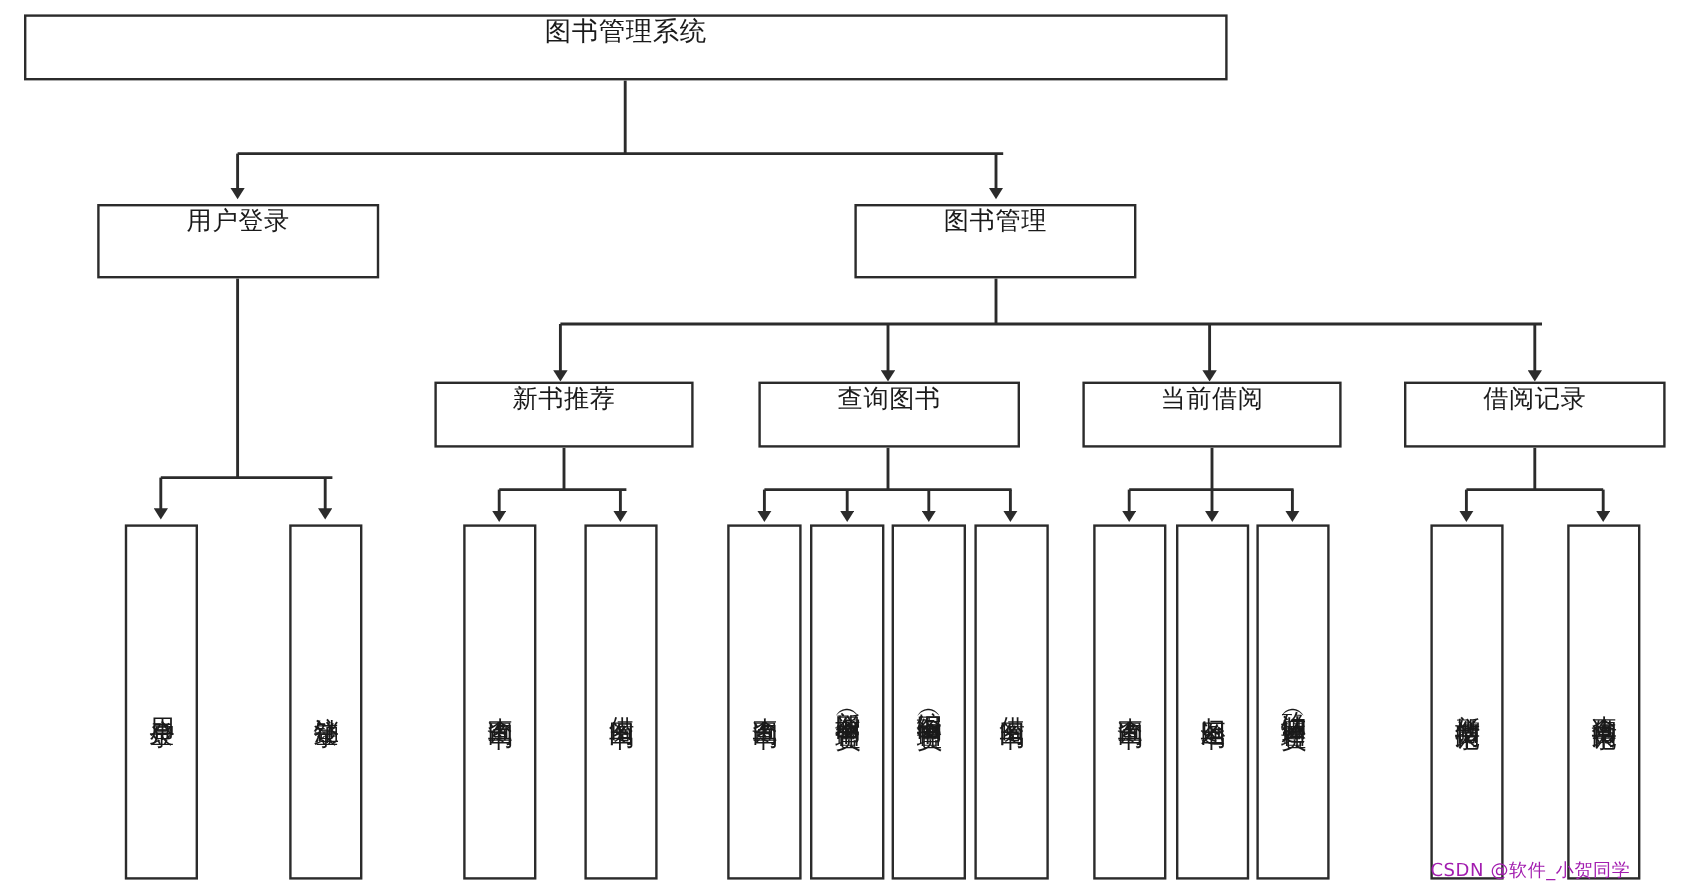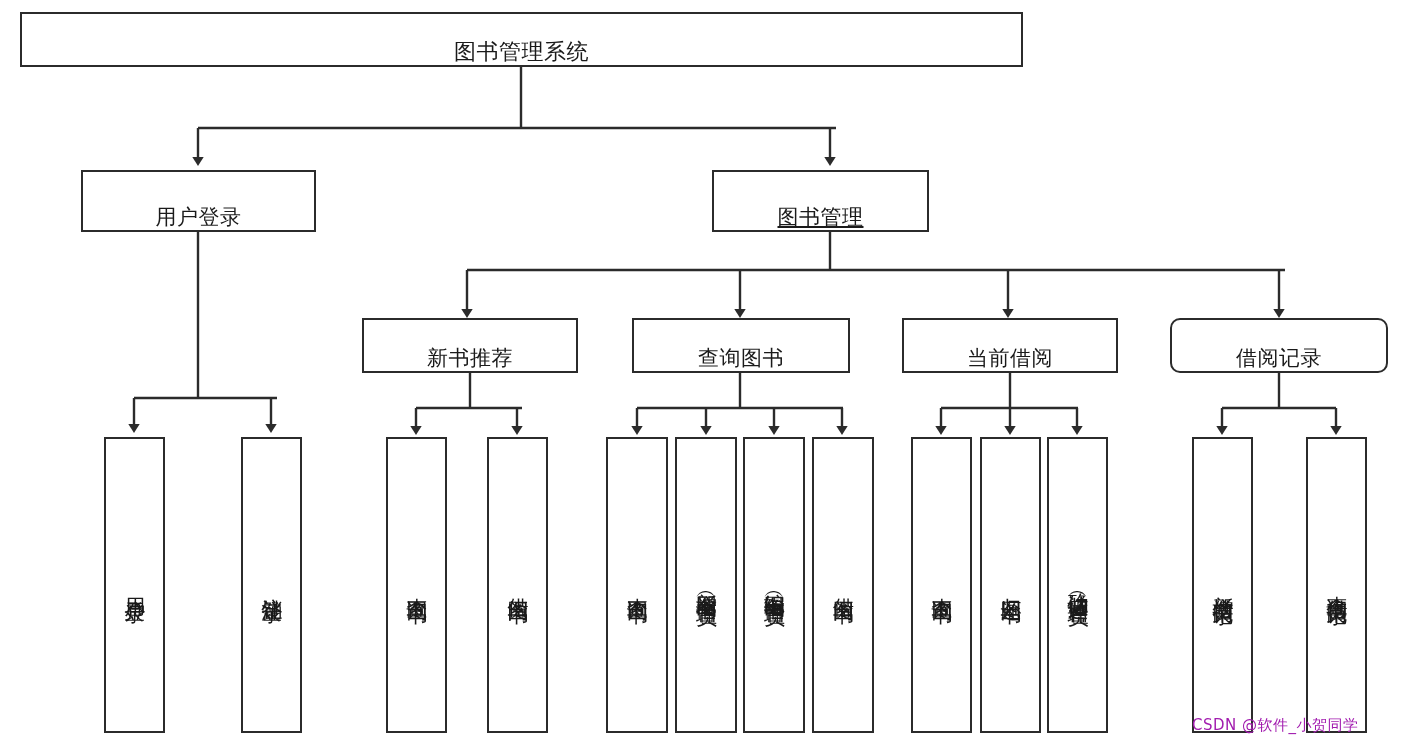--- a/index.html
+++ b/index.html
@@ -26,21 +26,21 @@
     width: 1405px;
     height: 747px;
     pointer-events: none;
   }
   .node {
     position: absolute;
     box-sizing: border-box;
     background: #ffffff;
     border: 2px solid #2b2b2b;
     display: flex;
-    align-items: flex-end;
+    align-items: flex-start;
     justify-content: center;
     color: #1a1a1a;
   }
   .node .label {
     display: block;
     text-align: center;
     line-height: 1.18;
     white-space: pre;
   }
   .node.horiz .label {
@@ -129,37 +129,37 @@
   </svg>
 
   <div class="node root horiz" style="left:20px; top:12px; width:1003px; height:55px;">
     <span class="label">图书管理系统</span>
   </div>
 
   <div class="node horiz" style="left:81px; top:170px; width:235px; height:62px;">
     <span class="label">用户登录</span>
   </div>
 
-  <div class="node horiz" style="left:712px; top:170px; width:217px; height:62px;text-decoration:underline;">
+  <div class="node horiz" style="left:712px; top:170px; width:235px; height:62px;">
     <span class="label">图书管理</span>
   </div>
 
   <div class="node horiz" style="left:362px; top:318px; width:216px; height:55px;">
     <span class="label">新书推荐</span>
   </div>
 
   <div class="node horiz" style="left:632px; top:318px; width:218px; height:55px;">
     <span class="label">查询图书</span>
   </div>
 
   <div class="node horiz" style="left:902px; top:318px; width:216px; height:55px;">
     <span class="label">当前借阅</span>
   </div>
 
-  <div class="node horiz" style="left:1170px; top:318px; width:218px; height:55px;border-radius:10px;">
+  <div class="node horiz" style="left:1170px; top:318px; width:218px; height:55px;">
     <span class="label">借阅记录</span>
   </div>
 
   <div class="node vert" style="left:104px; top:437px; width:61px; height:296px;">
     <span class="label">用户登录</span>
   </div>
   <div class="node vert" style="left:241px; top:437px; width:61px; height:296px;">
     <span class="label">注销登录</span>
   </div>
 

